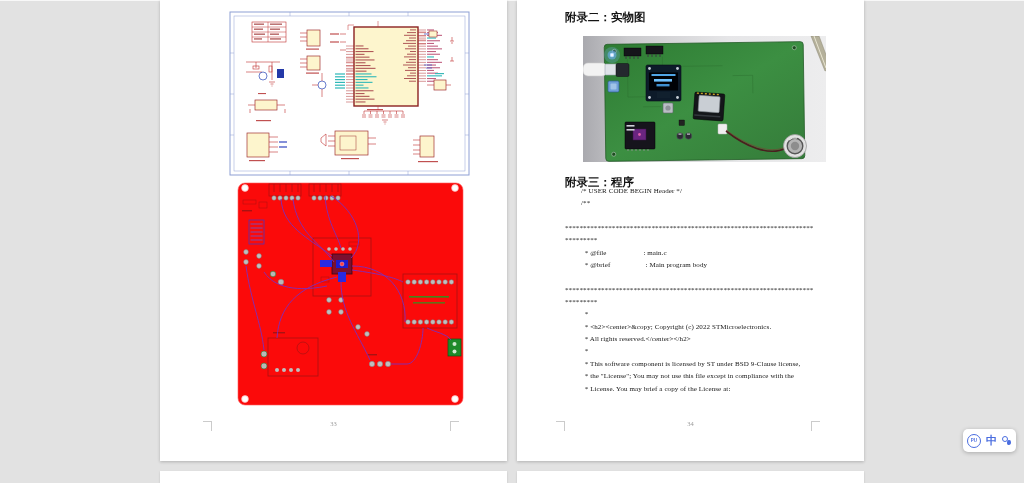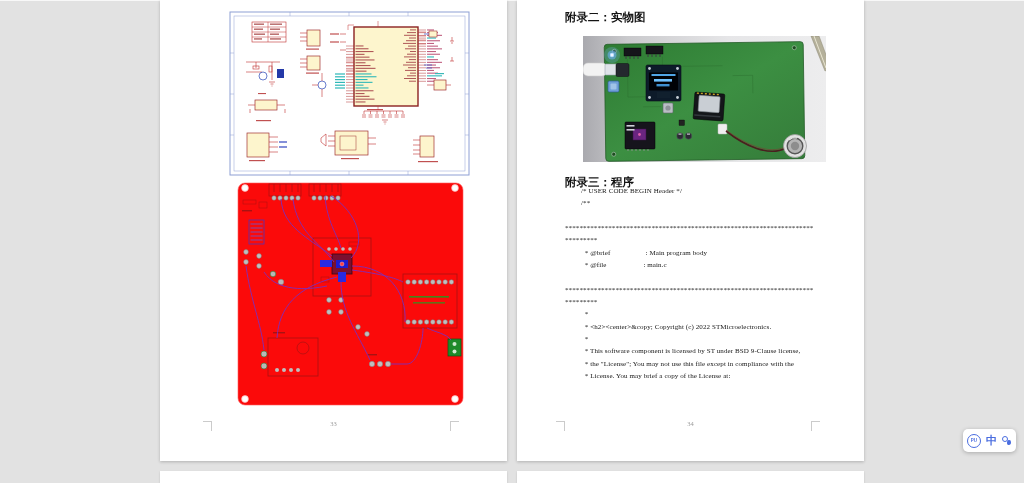--- a/index.html
+++ b/index.html
@@ -550,27 +550,28 @@
   </div>
 
   <div class="heading" id="heading-a3">附录三：程序</div>
 
   <div class="code">
       <div class="code-line i1">/* USER CODE BEGIN Header */</div>
       <div class="code-line i1">/**</div>
       <div class="code-line i0"></div>
       <div class="code-line i0">*********************************************************************</div>
       <div class="code-line i0">*********</div>
+      <div class="code-line i1">  * @file                    : main.c</div>
       <div class="code-line i1">  * @brief                   : Main program body</div>
-      <div class="code-line i1">  * @file                    : main.c</div>
       <div class="code-line i0"></div>
       <div class="code-line i0">*********************************************************************</div>
       <div class="code-line i0">*********</div>
       <div class="code-line i1">  *</div>
       <div class="code-line i1">  * &lt;h2&gt;&lt;center&gt;&amp;copy; Copyright (c) 2022 <span class="wavy">STMicroelectronics.</span></div>
+      <div class="code-line i1">  * All rights reserved.&lt;/center&gt;&lt;/h2&gt;</div>
       <div class="code-line i1">  *</div>
       <div class="code-line i1">  * This software component is licensed by ST under BSD 9-Clause license,</div>
       <div class="code-line i1">  * the "License"; You may not use this file except in compliance with the</div>
       <div class="code-line i1">  * License. You may brief a copy of the License at:</div>
     </div>
 
   <div class="crop l"></div>
   <div class="crop r"></div>
   <div class="pagenum">34</div>
 </div>

